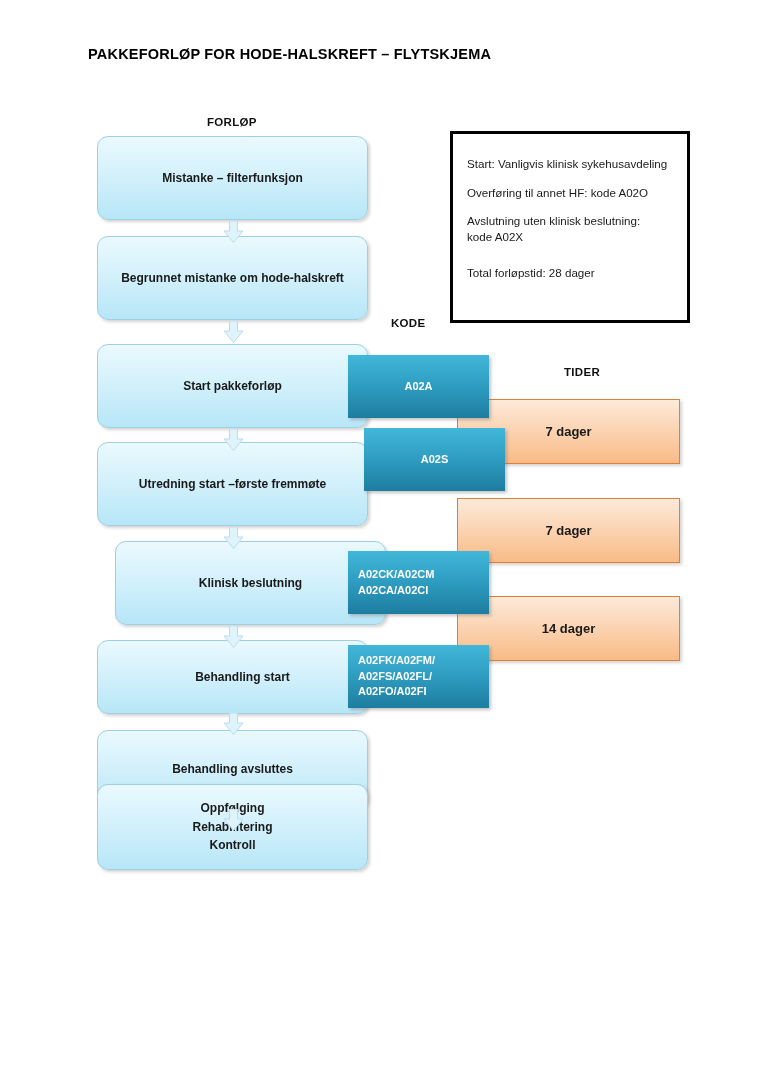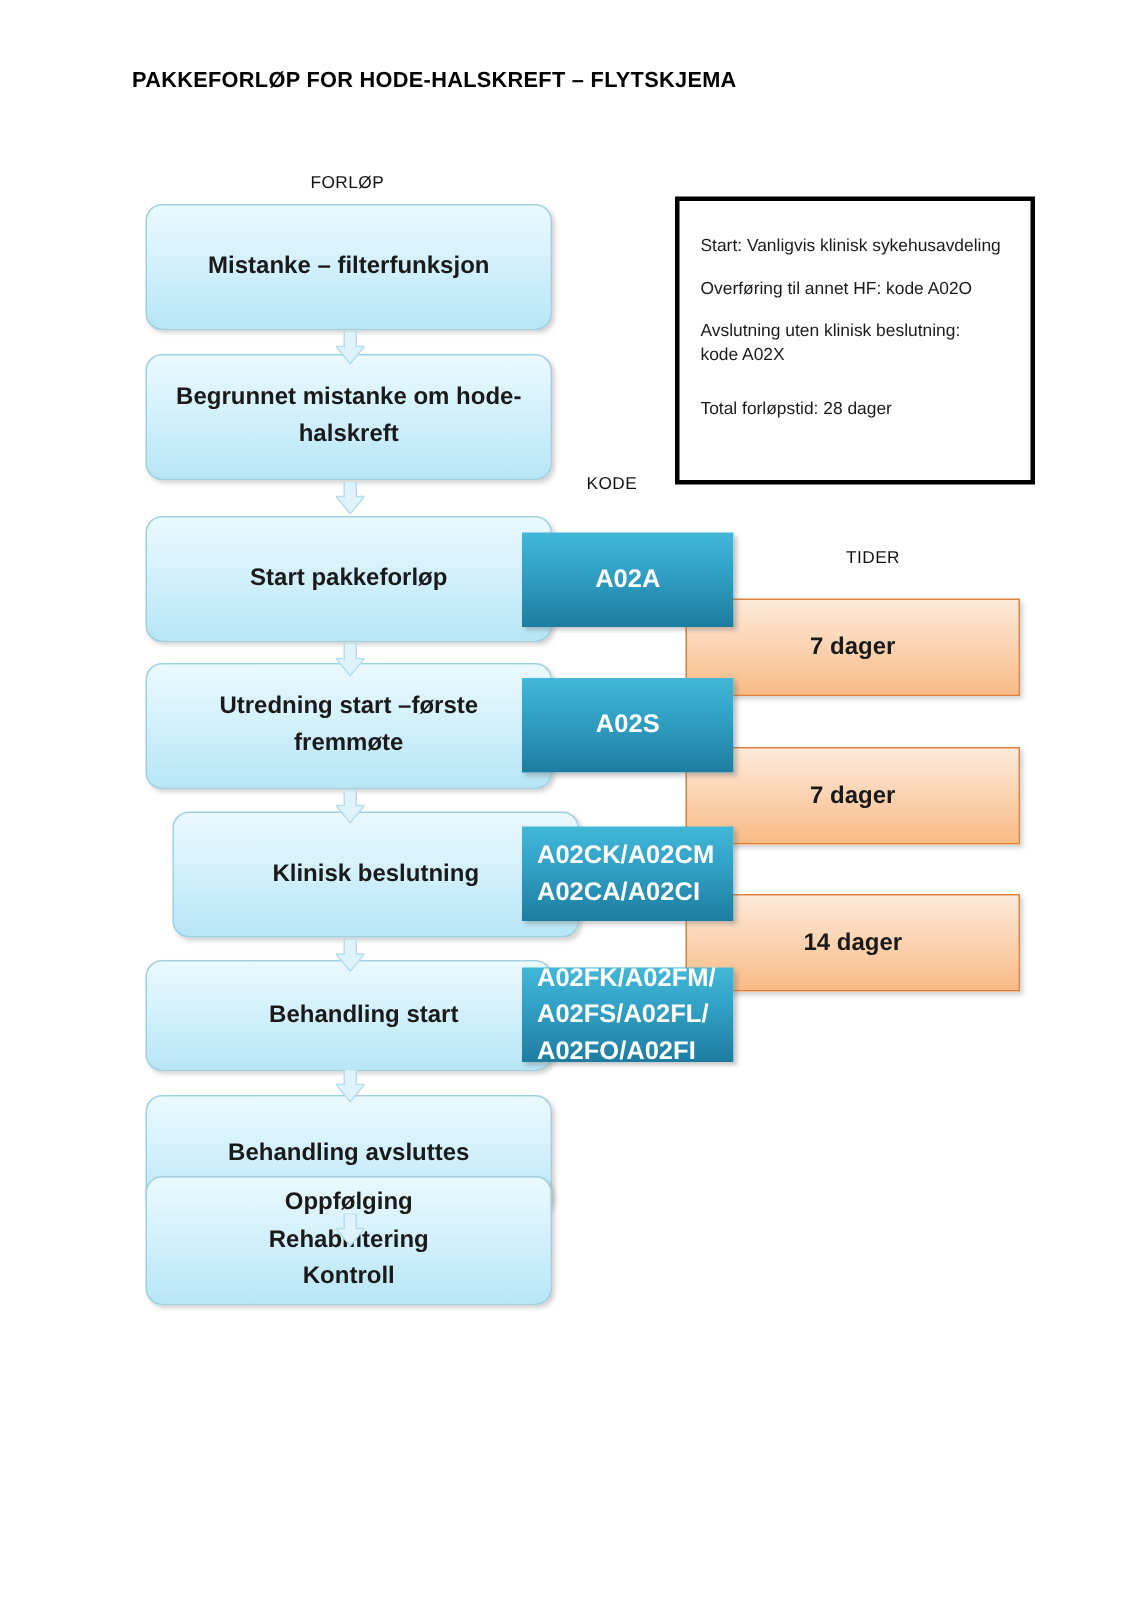--- a/index.html
+++ b/index.html
@@ -31,21 +31,21 @@
     font-weight: bold;
     letter-spacing: 0.2px;
     color: #000000;
     white-space: nowrap;
   }
 
   
   .col-header {
     position: absolute;
     font-size: 11.5px;
-    font-weight: normal;
+    font-weight: bold;
     color: #111111;
     letter-spacing: 0.3px;
     white-space: nowrap;
   }
   .hdr-forlop { left: 207px; top: 116px; }
   .hdr-kode   { left: 391px; top: 317px; }
   .hdr-tider  { left: 564px; top: 366px; }
 
   
   .flow-box {
@@ -56,21 +56,21 @@
     border-radius: 11px;
     background: linear-gradient(to bottom, #eaf9fe 0%, #d9f3fc 35%, #b7e6f7 100%);
     box-shadow: 2px 2px 3px rgba(120,120,120,0.32);
     box-sizing: border-box;
     display: flex;
     align-items: center;
     justify-content: center;
     text-align: center;
   }
   .flow-box .flow-label {
-    font-size: 16px;
+    font-size: 12px;
     font-weight: bold;
     color: #1a1a1a;
     line-height: 1.55;
     padding: 0 10px;
   }
 
   
   .arrow {
     position: absolute;
     left: 224px;
@@ -88,21 +88,21 @@
     background: linear-gradient(to bottom, #42b7d8 0%, #31a2c6 40%, #1d7da0 100%);
     box-shadow: 2px 2px 3px rgba(110,110,110,0.40);
     box-sizing: border-box;
     display: flex;
     align-items: center;
     z-index: 3;
   }
   .code-box.centered { justify-content: center; text-align: center; }
   .code-box.leftal   { justify-content: flex-start; }
   .code-box .code-label {
-    font-size: 17px;
+    font-size: 11px;
     font-weight: bold;
     color: #ffffff;
     line-height: 1.45;
     padding: 0 10px;
     white-space: pre-line;
   }
 
   
   .time-box {
     position: absolute;
@@ -112,21 +112,21 @@
     background: linear-gradient(to bottom, #fdead9 0%, #fbd5b5 45%, #f9bb86 100%);
     box-shadow: 2px 2px 3px rgba(120,120,120,0.32);
     box-sizing: border-box;
     display: flex;
     align-items: center;
     justify-content: center;
     text-align: center;
     z-index: 2;
   }
   .time-box .time-label {
-    font-size: 16px;
+    font-size: 13px;
     font-weight: bold;
     color: #1a1a1a;
   }
 
   
   .info-box {
     position: absolute;
     left: 450px;
     top: 131px;
     width: 240px;
@@ -229,21 +229,21 @@
   <div class="flow-box" style="top:784px;height:86px;">
     <span class="flow-label" style="white-space:pre-line;">Oppfølging
 Rehabilitering
 Kontroll</span>
   </div>
 
   <div class="code-box centered" style="top:355px;height:63px;">
     <span class="code-label">A02A</span>
   </div>
 
-  <div class="code-box centered" style="top:452px;height:63px;">
+  <div class="code-box centered" style="top:428px;height:63px;margin-left:16px;">
     <span class="code-label">A02S</span>
   </div>
 
   <div class="code-box leftal" style="top:551px;height:63px;">
     <span class="code-label">A02CK/A02CM
 A02CA/A02CI</span>
   </div>
 
   <div class="code-box leftal" style="top:645px;height:63px;">
     <span class="code-label">A02FK/A02FM/

